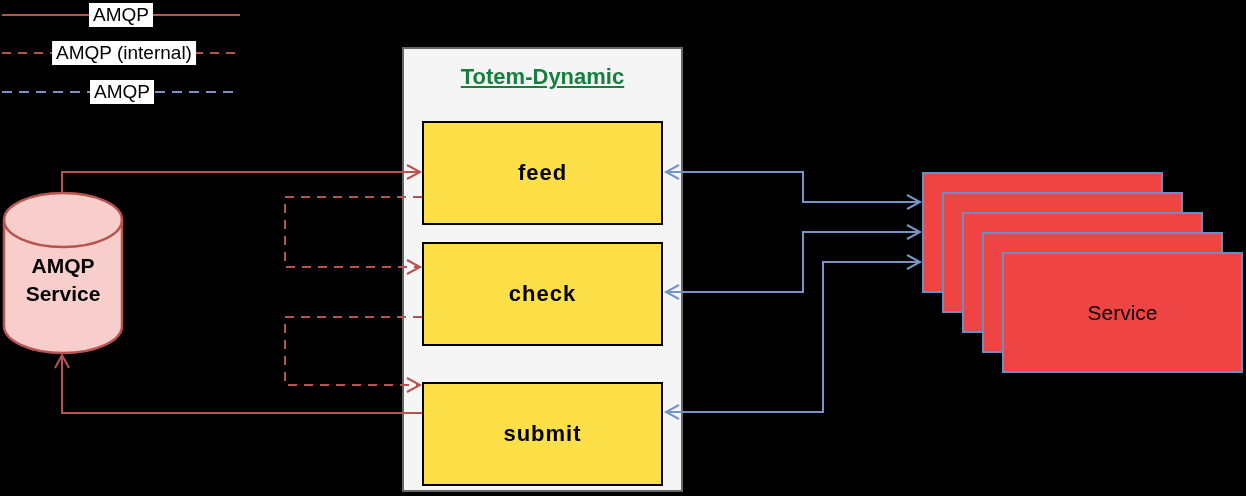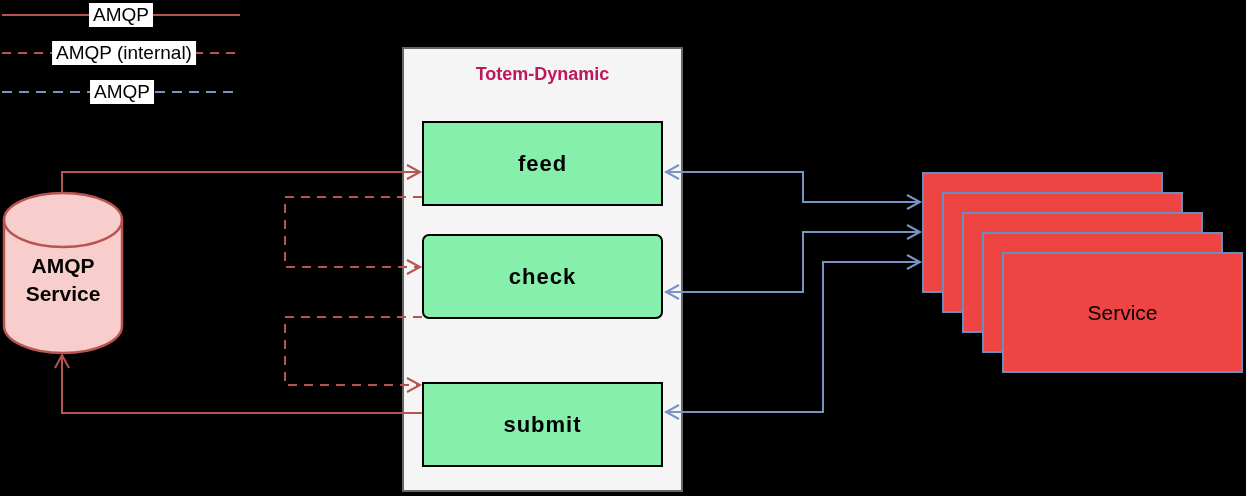--- a/index.html
+++ b/index.html
@@ -7,31 +7,31 @@
     position:relative;width:1246px;height:496px;background:#000;overflow:hidden;
     font-family:"Liberation Sans", sans-serif;
   }
   
   .td-container{
     position:absolute;left:402px;top:47px;width:281px;height:445px;
     background:#f5f5f5;border:2px solid #666666;box-sizing:border-box;
   }
   .td-title{
     position:absolute;left:0;right:0;top:15px;text-align:center;
-    font-size:18px;font-weight:bold;color:#be185d;
+    font-size:22px;font-weight:bold;color:#15803d;text-decoration:underline;
   }
   
   .module{
-    position:absolute;width:241px;height:85px;left:422px;
-    background:#86efac;border:2px solid #000;box-sizing:border-box;
+    position:absolute;width:241px;height:104px;left:422px;
+    background:#fde047;border:2px solid #000;box-sizing:border-box;
     display:flex;align-items:center;justify-content:center;z-index:1;
   }
   .module span{font-size:22px;font-weight:bold;letter-spacing:1px;color:#000;}
   #mod-feed{top:121px;}
-  #mod-check{top:234px;border-radius:7px;}
+  #mod-check{top:242px;}
   #mod-submit{top:382px;}
   
   .service-box{
     position:absolute;width:241px;height:121px;
     background:#ef4444;border:2px solid #6c8ebf;box-sizing:border-box;z-index:1;
     display:flex;align-items:center;justify-content:center;
   }
   #svc-1{left:922px;top:172px;}
   #svc-2{left:942px;top:192px;}
   #svc-3{left:962px;top:212px;}

